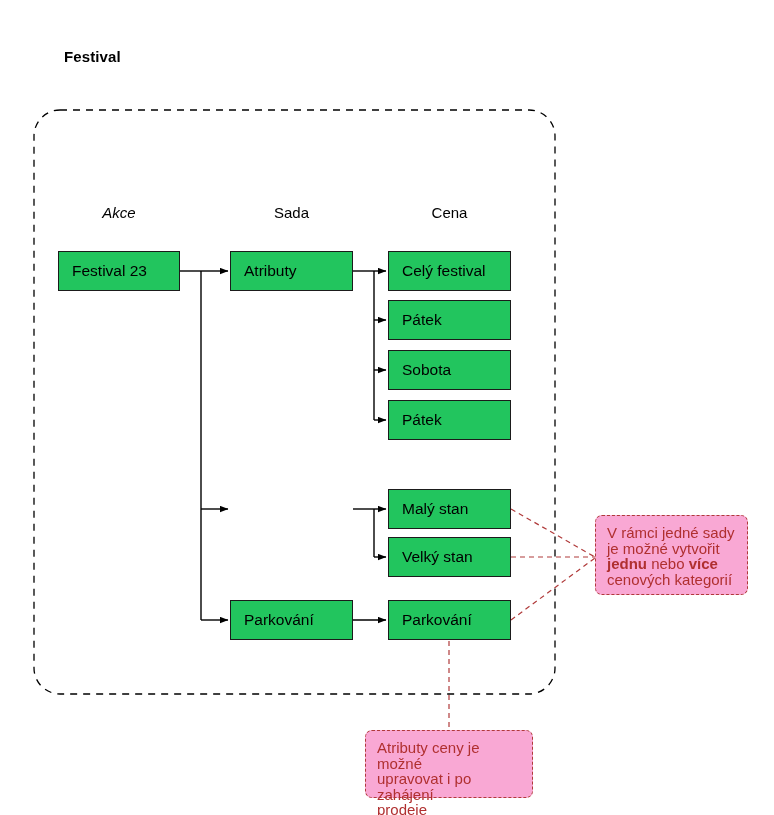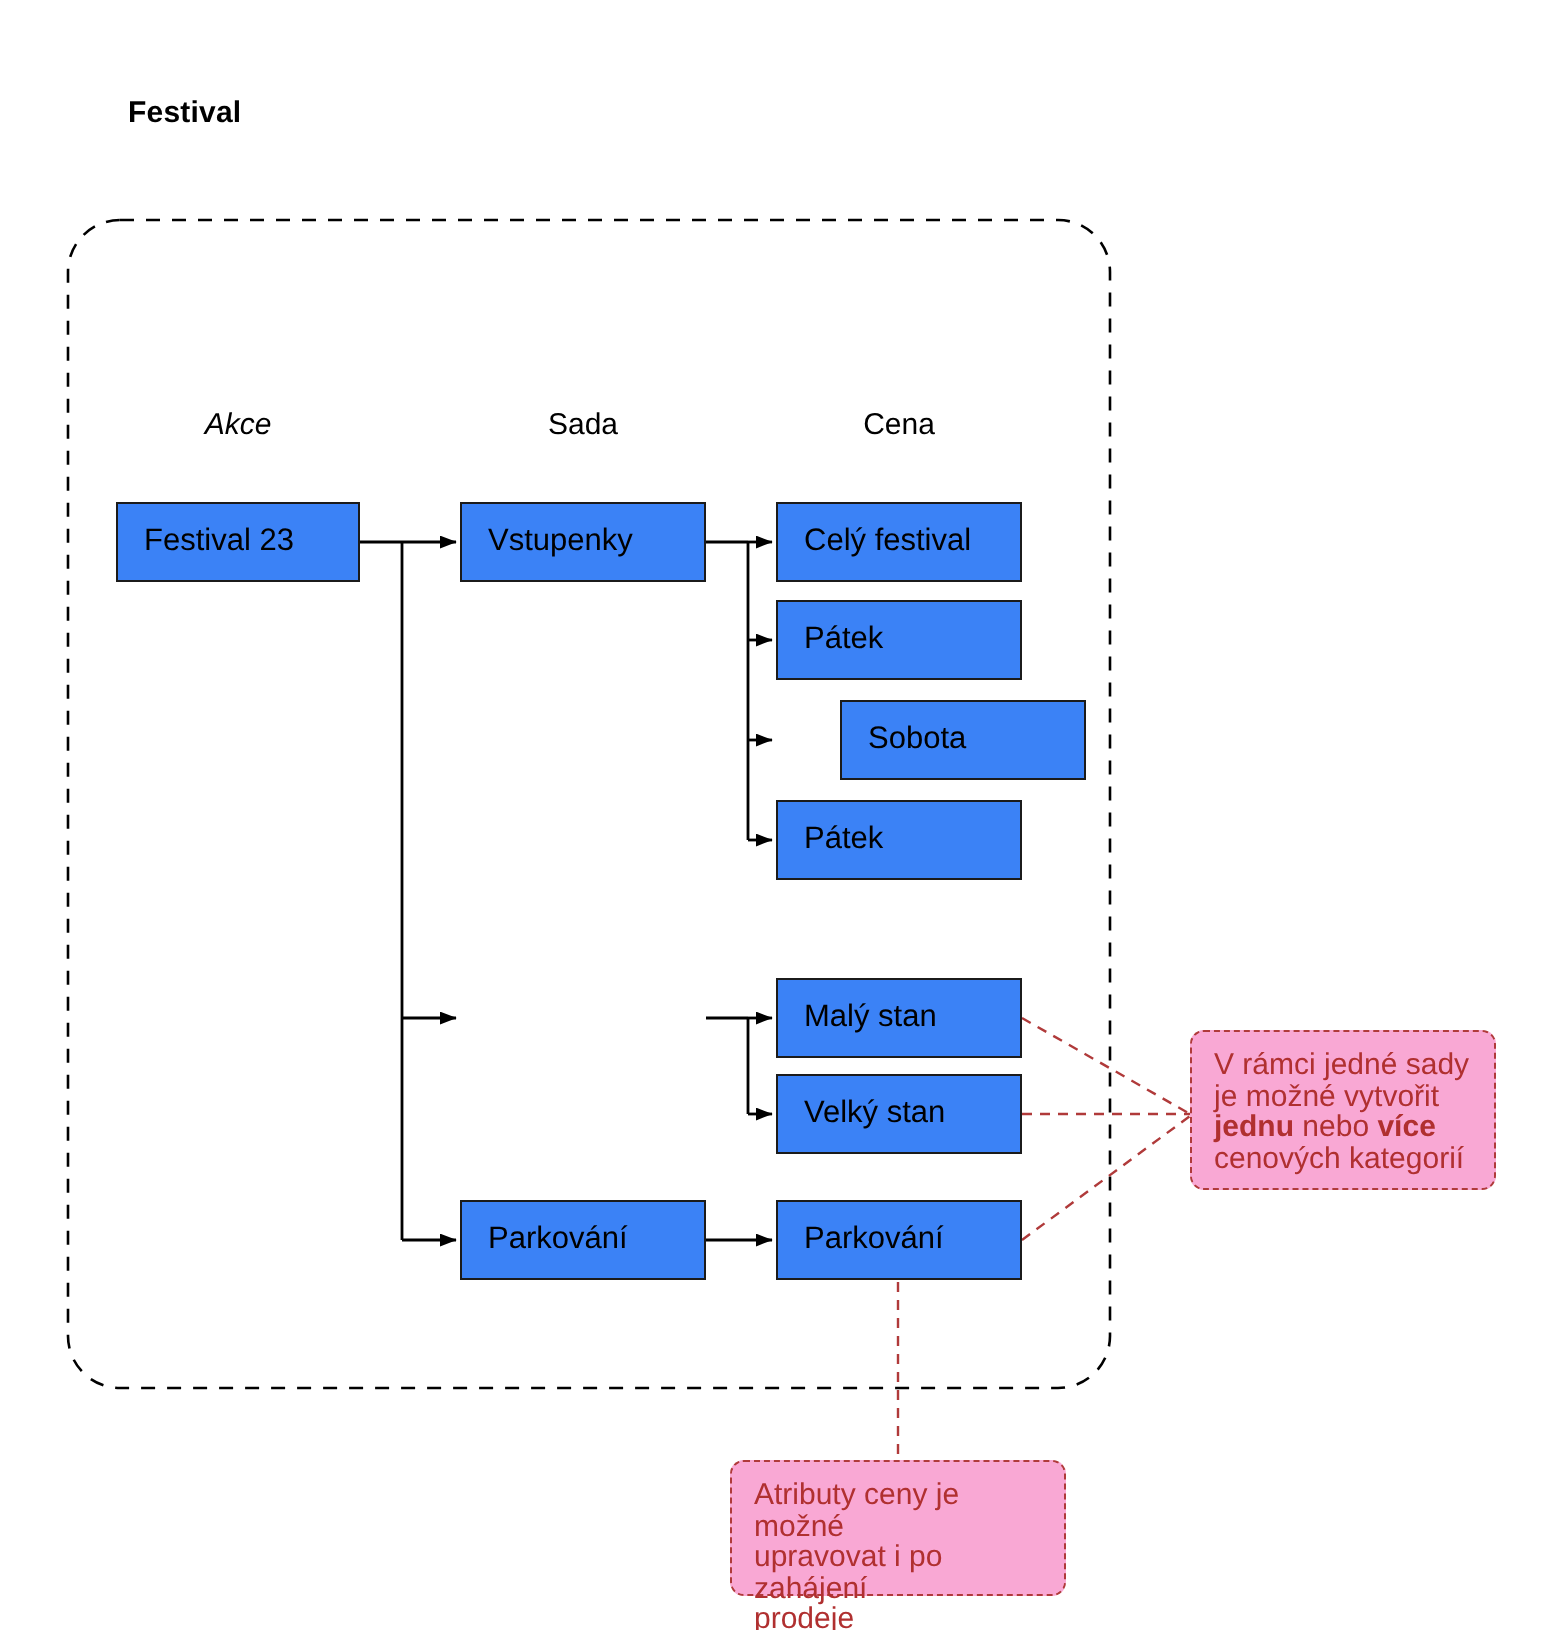--- a/index.html
+++ b/index.html
@@ -47,21 +47,21 @@
     text-align: center;
     white-space: nowrap;
   }
   .col-header.c1 { left: 58px;  top: 192px; width: 122px; font-style: italic; }
   .col-header.c2 { left: 230px; top: 192px; width: 123px; }
   .col-header.c3 { left: 388px; top: 192px; width: 123px; }
 
   .node {
     position: absolute;
     box-sizing: border-box;
-    background: #3b82f6;
+    background: #22c55e;
     border: 1px solid #1b1b1b;
     display: flex;
     align-items: center;
     padding-left: 13px;
     font-size: 15.5px;
     line-height: 1;
     color: #000000;
     white-space: nowrap;
   }
 
@@ -125,26 +125,26 @@
   <div class="layer">
 
     <div class="diagram-title">Festival</div>
 
     <div class="col-header c1">Akce</div>
     <div class="col-header c2">Sada</div>
     <div class="col-header c3">Cena</div>
 
     <div class="node" style="left:58px; top:239px; width:122px; height:40px;">Festival 23</div>
 
-    <div class="node" style="left:230px; top:239px; width:123px; height:40px;">Vstupenky</div>
+    <div class="node" style="left:230px; top:239px; width:123px; height:40px;">Atributy</div>
     <div class="node" style="left:230px; top:588px; width:123px; height:40px;">Parkování</div>
 
     <div class="node" style="left:388px; top:239px; width:123px; height:40px;">Celý festival</div>
     <div class="node" style="left:388px; top:288px; width:123px; height:40px;">Pátek</div>
-    <div class="node" style="left:388px; top:338px; width:123px; height:40px;margin-left:32px;">Sobota</div>
+    <div class="node" style="left:388px; top:338px; width:123px; height:40px;">Sobota</div>
     <div class="node" style="left:388px; top:388px; width:123px; height:40px;">Pátek</div>
     <div class="node" style="left:388px; top:477px; width:123px; height:40px;">Malý stan</div>
     <div class="node" style="left:388px; top:525px; width:123px; height:40px;">Velký stan</div>
     <div class="node" style="left:388px; top:588px; width:123px; height:40px;">Parkování</div>
 
     <div class="note" style="left:595px; top:503px; width:153px; height:80px;">
       <span>V rámci jedné sady je</span>
       <span>možné vytvořit </span><b>jednu</b>
       <span>nebo </span><b>více</b><span> cenových</span>
       <span>kategorií</span>

